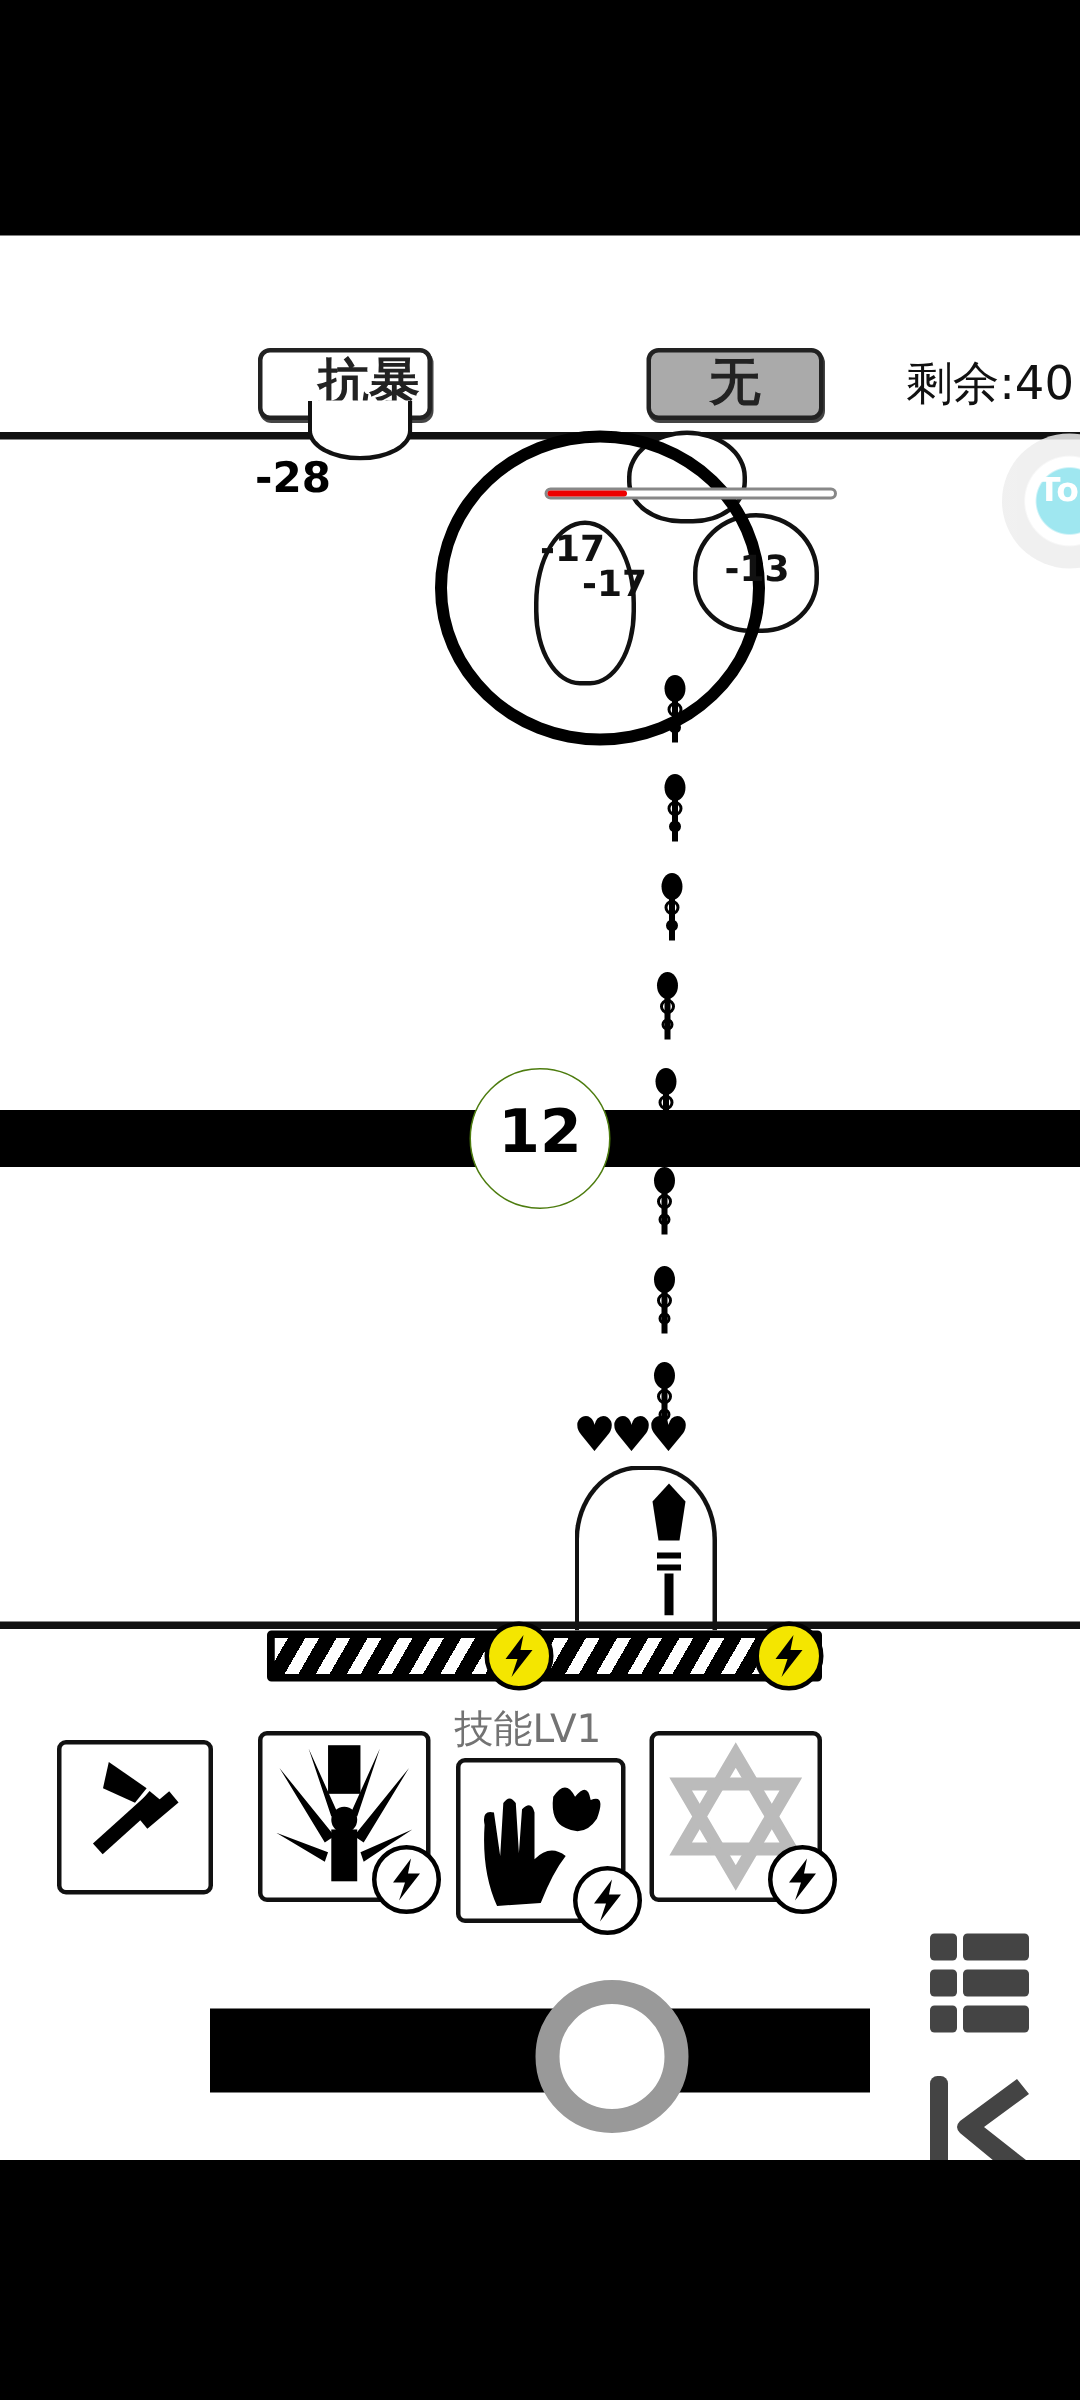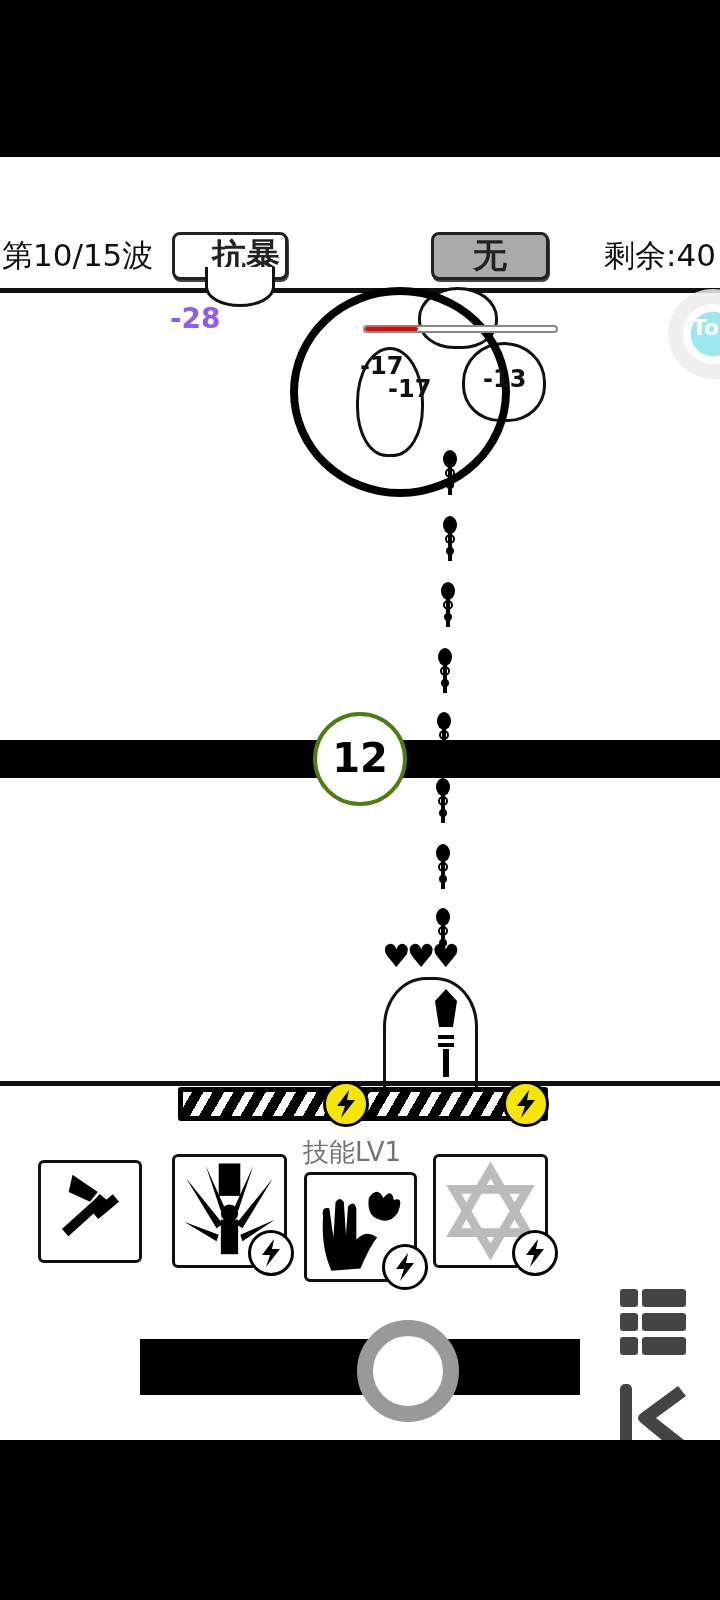--- a/index.html
+++ b/index.html
@@ -17,30 +17,30 @@
     .tag.t2 { left: 301px; width: 116px; }
     .tag.t3 { left: 431px; width: 118px; background: #aaa; }
 
     .hud-line { position: absolute; left: 0; top: 131px; width: 720px; height: 5px; background: #111; }
     .ground-line { position: absolute; left: 0; top: 924px; width: 720px; height: 5px; background: #111; }
 
     .badge-float { position: absolute; left: 668px; top: 132px; width: 90px; height: 90px; border-radius: 50%; background: radial-gradient(circle, #8fe3ee 0 34%, #fff 36% 46%, #eee 48% 100%); opacity: .85; }
     .badge-float span { position: absolute; left: 24px; top: 26px; font-size: 22px; color: #fff; font-weight: bold; }
 
     .dmg { position: absolute; font-weight: bold; color: #111; font-size: 24px; }
-    .dmg.faded { color: #8b5cf6; font-size: 28px; }
+    .dmg.faded { color: #000000; font-size: 28px; }
 
     .range-ring { position: absolute; left: 290px; top: 130px; width: 220px; height: 210px; border: 8px solid #000; border-radius: 50%; }
     .hpbar { position: absolute; left: 363px; top: 168px; width: 195px; height: 8px; background: #fff; border: 2px solid #888; border-radius: 4px; }
     .hpbar-fill { height: 100%; width: 28%; background: #e00; border-radius: 3px; }
 
     .enemy { position: absolute; border: 3px solid #111; border-radius: 50% 50% 45% 45%; background: #fff; }
 
     .divider-band { position: absolute; left: 0; top: 583px; width: 720px; height: 38px; background: #000; }
-    .wave-counter { position: absolute; left: 313px; top: 555px; width: 94px; height: 94px; border: 4px solid #4d7c0f; background: #fff; border-radius: 50%; text-align: center; line-height: 84px; font-size: 40px; font-weight: bold; color: #000; }
+    .wave-counter { position: absolute; left: 313px; top: 555px; width: 94px; height: 94px; border: 1px solid #4d7c0f; background: #fff; border-radius: 50%; text-align: center; line-height: 84px; font-size: 40px; font-weight: bold; color: #000; }
 
     .projectile { position: absolute; width: 16px; height: 52px; }
 
     .hearts { position: absolute; left: 382px; top: 780px; font-size: 32px; color: #000; letter-spacing: -4px; }
     .player { position: absolute; left: 383px; top: 820px; width: 95px; height: 110px; border: 3px solid #111; border-bottom: none; border-radius: 45% 45% 0 0; background: #fff; }
     .weapon { position: absolute; left: 433px; top: 830px; width: 26px; height: 90px; }
 
     .energy { position: absolute; left: 178px; top: 930px; width: 370px; height: 34px; background: #000; border-radius: 3px;
       background-image: repeating-linear-gradient(-60deg, #000 0 10px, #fff 10px 18px); border: 5px solid #000; }
     .bolt-yellow { position: absolute; width: 46px; height: 46px; border-radius: 50%; background: #f4e600; border: 3px solid #000; top: 924px; }
@@ -56,21 +56,20 @@
     .joystick-bar { position: absolute; left: 140px; top: 1182px; width: 440px; height: 56px; background: #000; }
     .joystick-knob { position: absolute; left: 357px; top: 1163px; width: 102px; height: 102px; border-radius: 50%; border: 16px solid #999; background: #fff; }
   </style>
 </head>
 <body>
 
 <div class="topbar-black"></div>
 
 <div class="game">
 
-  <div class="wave">第10/15波</div>
   <div class="tag t1">抗暴</div>
   <div class="tag t3">无</div>
   <div class="remain">剩余:40</div>
   <div class="hud-line"></div>
 
   <div class="badge-float">
       <span>To</span>
     </div>
 
   <div class="enemy" style="left:205px;top:110px;width:70px;height:40px;border-top:none;border-radius:0 0 50% 50%;"></div>

